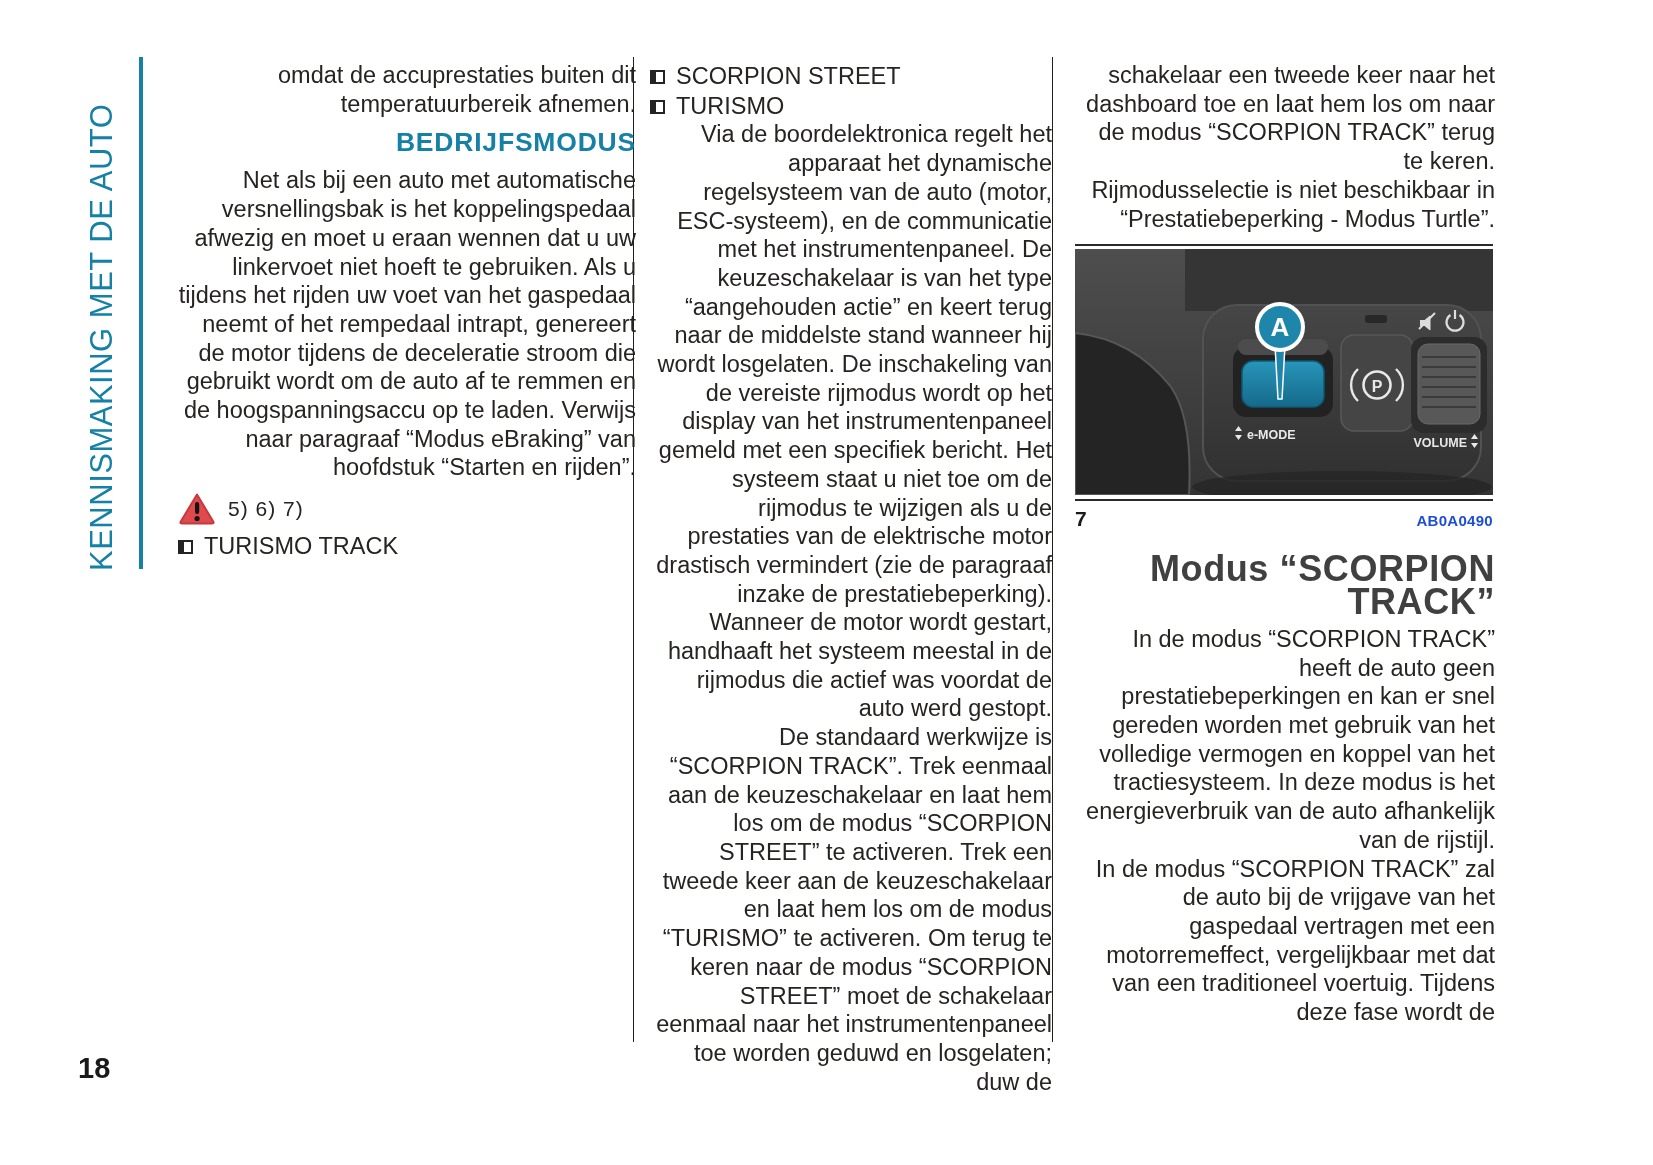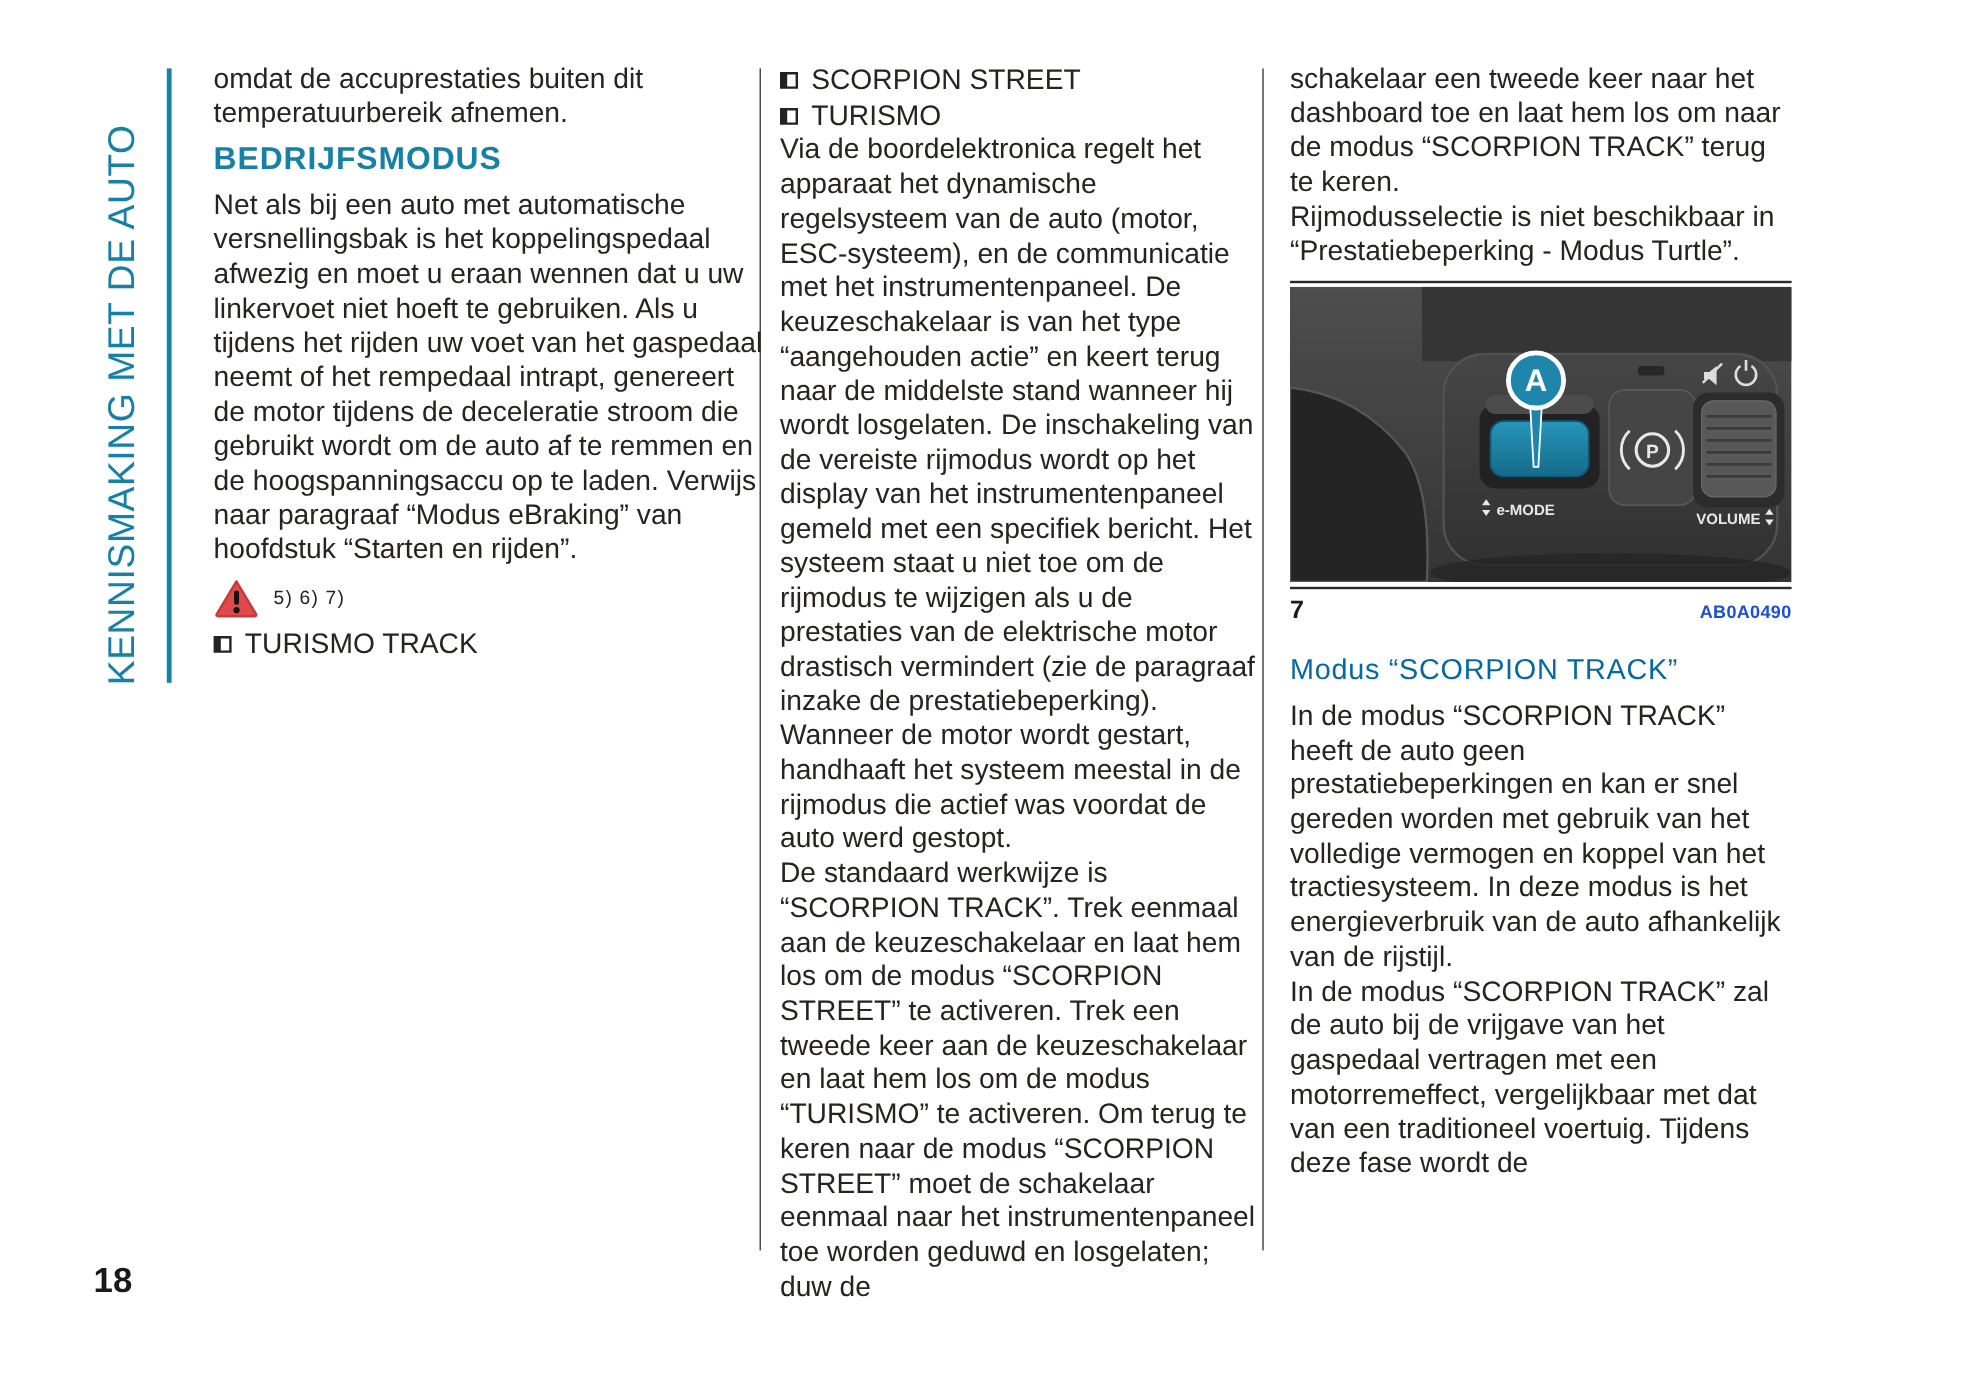--- a/index.html
+++ b/index.html
@@ -19,44 +19,44 @@
     position:absolute; left:139px; top:57px; width:4px; height:512px; background:#1681a6;
   }
   .page-number {
     position:absolute; left:78px; top:1052px; font-size:29px; font-weight:bold; color:#1a1a1a;
   }
   
   .col-divider { position:absolute; top:57px; width:1px; height:985px; background:#1f1f1f; }
   .divider-1 { left:633px; }
   .divider-2 { left:1052px; }
   
-  .col { position:absolute; top:51px; font-size:23.5px; line-height:28.7px; }
+  .col { position:absolute; top:61px; font-size:23.5px; line-height:28.7px;text-align:right; }
   .col-1 { left:178px; width:458px; }
   .col-2 { left:650px; width:402px; }
   .col-3 { left:1075px; width:420px; }
   .para { margin:0; }
   .para-bold { font-weight:bold; }
   .section-heading {
     color:#1681a6; font-weight:bold; font-size:26.5px; letter-spacing:0.8px;
     margin:9px 0 8px 0; line-height:31px;
   }
   .section-heading-lg {
-    color:#0369a1; font-weight:normal; font-size:24px; letter-spacing:0.6px;
+    color:#404040; font-weight:bold; font-size:36px; letter-spacing:0.6px;
     margin:16px 0 7px 0; line-height:33px;
   }
   .intro-para { margin-bottom:2px; }
   
   .bullet-row { display:flex; align-items:center; margin:1px 0 0 0; }
   .bullet-square {
     display:inline-block; width:15px; height:14px; flex:0 0 15px;
     border:2px solid #232323; border-left-width:6px; margin-right:11px; margin-top:2px;
   }
   
   .warning-row { display:flex; align-items:center; margin:7px 0 3px 0; height:40px; }
-  .warning-refs { font-size:16px; margin-left:12px; letter-spacing:1px; color:#262321; }
+  .warning-refs { font-size:21px; margin-left:12px; letter-spacing:1px; color:#262321; }
   .warning-icon-svg { display:block; }
   
   .figure-block { margin-top:11px; margin-bottom:4px; width:418px; }
   .figure-rule { height:2px; background:#2a2a2a; width:418px; }
   .figure-image-wrap { width:418px; height:246px; margin:3px 0 4px 0; }
   .figure-caption-row {
     display:flex; justify-content:space-between; align-items:baseline;
     padding-top:4px; margin-bottom:6px;
   }
   .figure-number { font-size:21px; font-weight:bold; color:#1a1a1a; }

